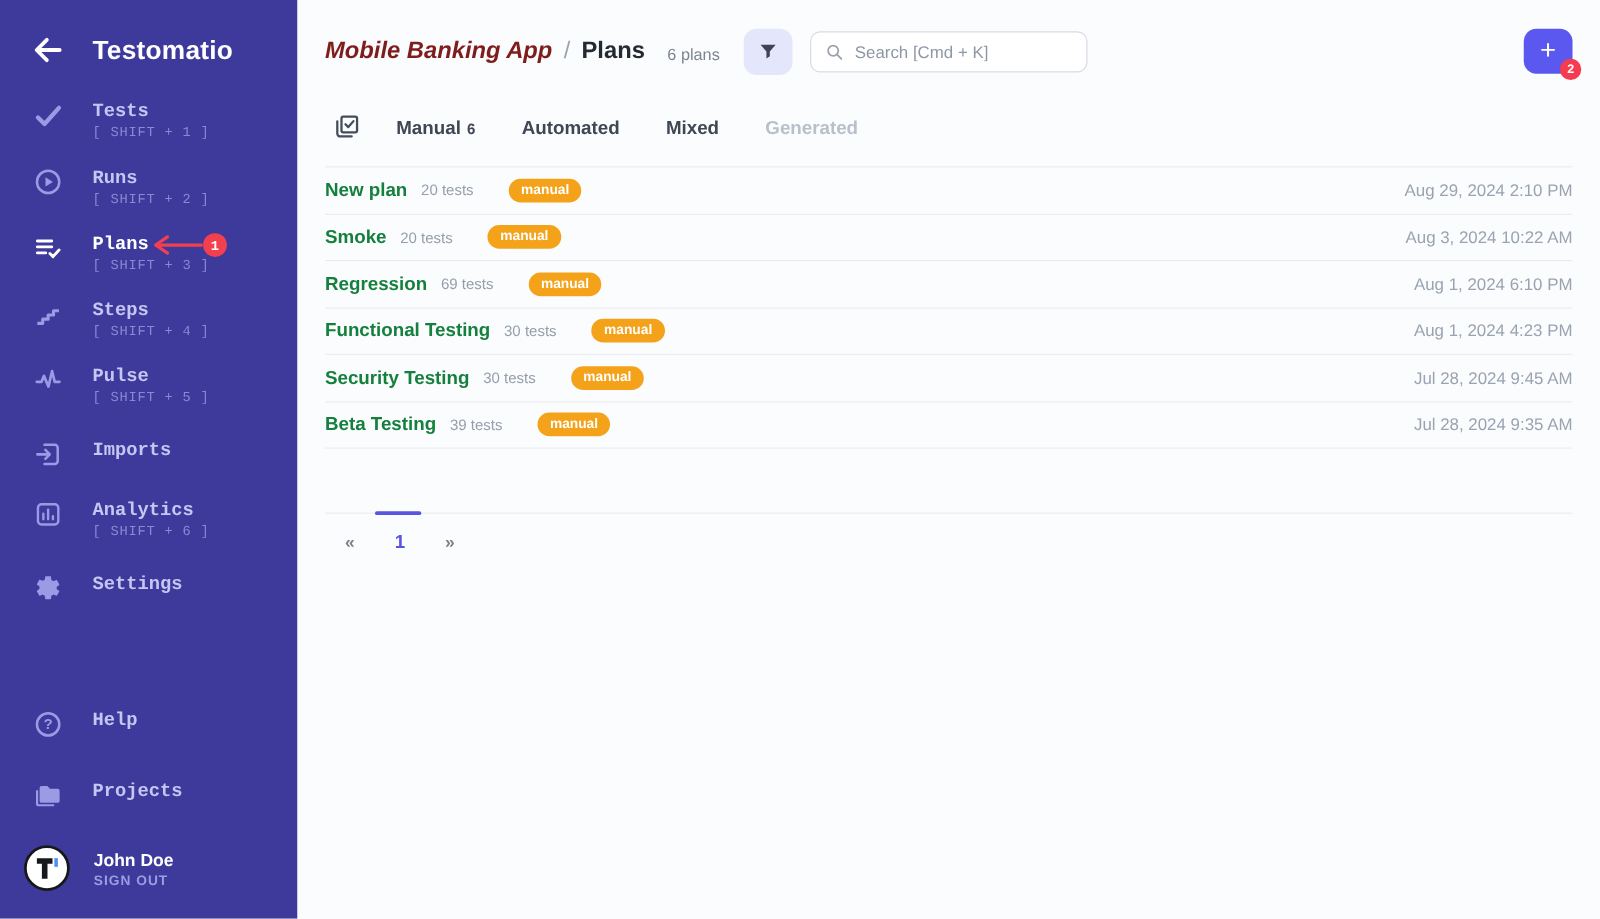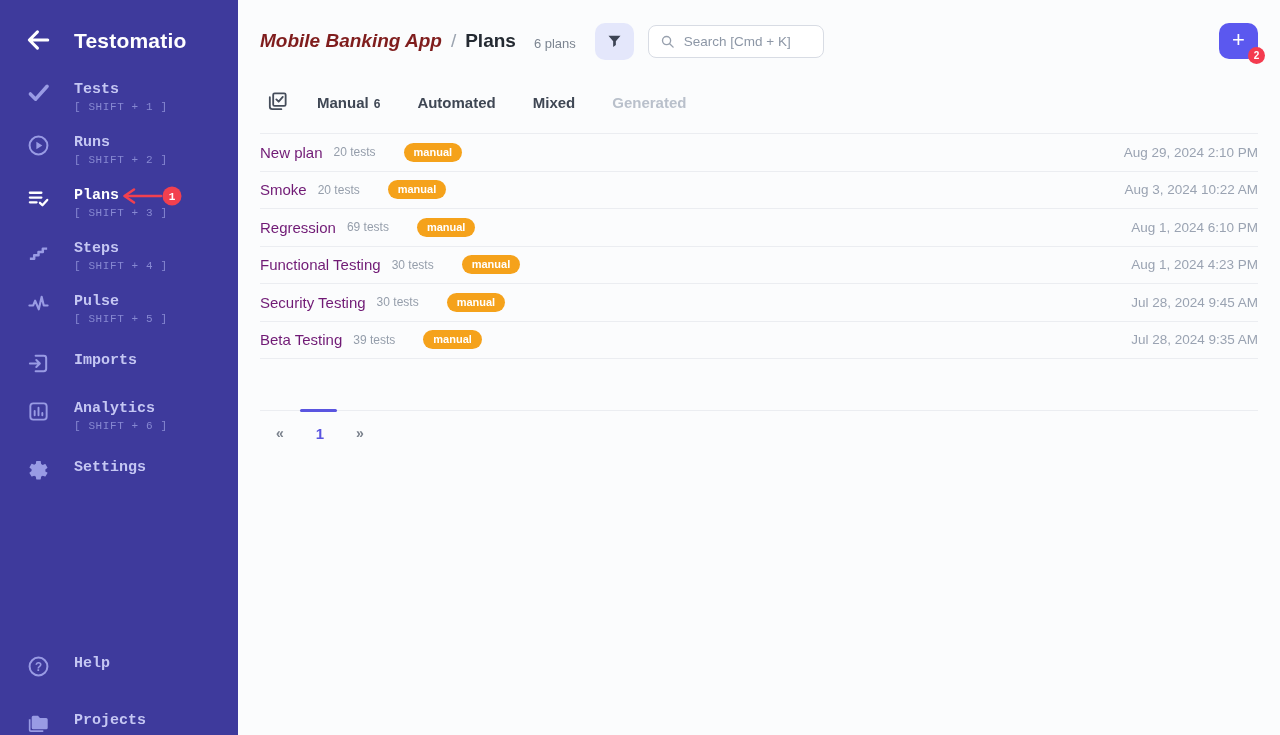--- a/index.html
+++ b/index.html
@@ -39,37 +39,37 @@
   
   .main { flex:1; display:flex; flex-direction:column; padding:0 22px; background:#fbfcfd; }
   .topbar { display:flex; align-items:center; margin-top:22px; height:38px; }
   .breadcrumb { display:flex; align-items:center; font-size:19px; font-weight:bold; }
   .crumb-project { color:#7f1d1d;font-style:italic; }
   .crumb-sep { color:#9aa3af; margin:0 9px; font-weight:normal; }
   .crumb-page { color:#242a32; }
   .plans-count { font-size:13px; color:#7c8591; margin-left:18px; margin-top:4px; }
   .filter-btn { margin-left:19px; width:39px; height:37px; border:none; border-radius:10px; background:#e4e7fb; display:flex; align-items:center; justify-content:center; cursor:pointer; }
   .filter-btn svg { color:#3d4454; }
-  .search-box { margin-left:14px; width:176px; height:33px; border:1px solid #d8dce4; border-radius:8px; background:#fff; display:flex; align-items:center; padding:0 11px; gap:9px; }
+  .search-box { margin-left:14px; width:222px; height:33px; border:1px solid #d8dce4; border-radius:8px; background:#fff; display:flex; align-items:center; padding:0 11px; gap:9px; }
   .search-box svg { color:#98a1ae; min-width:15px; }
   .search-input { border:none; outline:none; font-size:13.5px; width:100%; background:transparent; font-family:"Liberation Sans", sans-serif; color:#333; }
   .search-input::placeholder { color:#8d97a6; }
   .add-wrap { margin-left:auto; position:relative; }
   .add-btn { width:39px; height:36px; border:none; border-radius:10px; background:var(--accent, #5b58ef); color:#fff; font-size:22px; font-weight:normal; display:flex; align-items:center; justify-content:center; cursor:pointer; padding-bottom:3px; }
   .add-badge { position:absolute; right:-7px; bottom:-5px; min-width:17px; height:17px; border-radius:50%; background:#f43b4f; color:#fff; font-size:10px; font-weight:bold; display:flex; align-items:center; justify-content:center; }
   
   .tabs-row { display:flex; align-items:center; margin-top:30px; height:24px; }
   .tabs-icon { width:24px; height:24px; color:#454d5b; margin:0 27px 0 6px; cursor:pointer; display:flex; }
   .tab { display:flex; align-items:baseline; gap:5px; font-size:15px; font-weight:bold; color:#3f4754; margin-right:37px; cursor:pointer; }
   .tab-count { font-size:12px; }
   .tab.muted { color:#b9c0cb; }
   
   .plans-list { margin-top:19px; border-top:1px solid #ebedf1; }
   .plan-row { display:flex; align-items:center; height:37.5px; border-bottom:1px solid #ebedf1; cursor:pointer; }
-  .plan-title { font-size:15px; font-weight:normal; color:#701a75; }
+  .plan-title { font-size:15px; font-weight:bold; color:#15803d; }
   .plan-tests { font-size:12px; color:#959eab; margin-left:11px; }
   .plan-badge { margin-left:28px; background:var(--badge-orange, #f5a21b); color:#fff; font-size:11px; font-weight:bold; padding:3px 10px 4px; border-radius:10px; line-height:12px; }
   .plan-date { margin-left:auto; font-size:13.5px; color:#9aa3b2; }
   
   .pagination { margin-top:51px; }
   .pag-divider { position:relative; border-top:1px solid #ebedf1; }
   .pag-indicator { position:absolute; top:-2.5px; left:40px; width:37px; height:3px; background:var(--active-page, #5a55e0); border-radius:2px; }
   .pag-controls { display:flex; margin-top:14px; }
   .pag-btn { width:40px; text-align:center; font-size:14px; font-weight:bold; color:#7b828d; cursor:pointer; }
   .pag-page { width:40px; text-align:center; font-size:15px; font-weight:bold; color:var(--active-page, #5a55e0); cursor:pointer; }
@@ -206,20 +206,33 @@
               <path fill="currentColor" d="M6.5 4h5l2 2.2H20a1.6 1.6 0 0 1 1.6 1.6v8.6A1.6 1.6 0 0 1 20 18H6.5A1.6 1.6 0 0 1 4.9 16.4V5.6A1.6 1.6 0 0 1 6.5 4z"></path>
               <path fill="none" stroke="currentColor" stroke-width="1.8" d="M2.8 7.5v11.2c0 .7.6 1.3 1.3 1.3H17"></path>
             </svg>
           </span>
     <span class="nav-text">
       <span class="nav-label">Projects</span>
 
     </span>
   </div>
       </nav>
+    <div class="user-row">
+      <span class="avatar">
+        <svg viewBox="0 0 37 37" width="37" height="37">
+            <circle cx="18.5" cy="18.5" r="17.2" fill="#ffffff" stroke="#17181c" stroke-width="2.2"></circle>
+            <path d="M10.5 10.5h12.5v4.5h-4v12h-4.5v-12h-4z" fill="#17181c"></path>
+            <rect x="24.5" y="10.5" width="2.8" height="7" fill="#4f8ef7"></rect>
+          </svg>
+      </span>
+      <span class="nav-text">
+        <span class="user-name">John Doe</span>
+        <span class="sign-out">SIGN OUT</span>
+      </span>
+    </div>
   </div>
 </aside>
 
 <main class="main">
   <div class="topbar">
     <div class="breadcrumb">
       <span class="crumb-project">Mobile Banking App</span>
       <span class="crumb-sep">/</span>
       <span class="crumb-page">Plans</span>
     </div>

